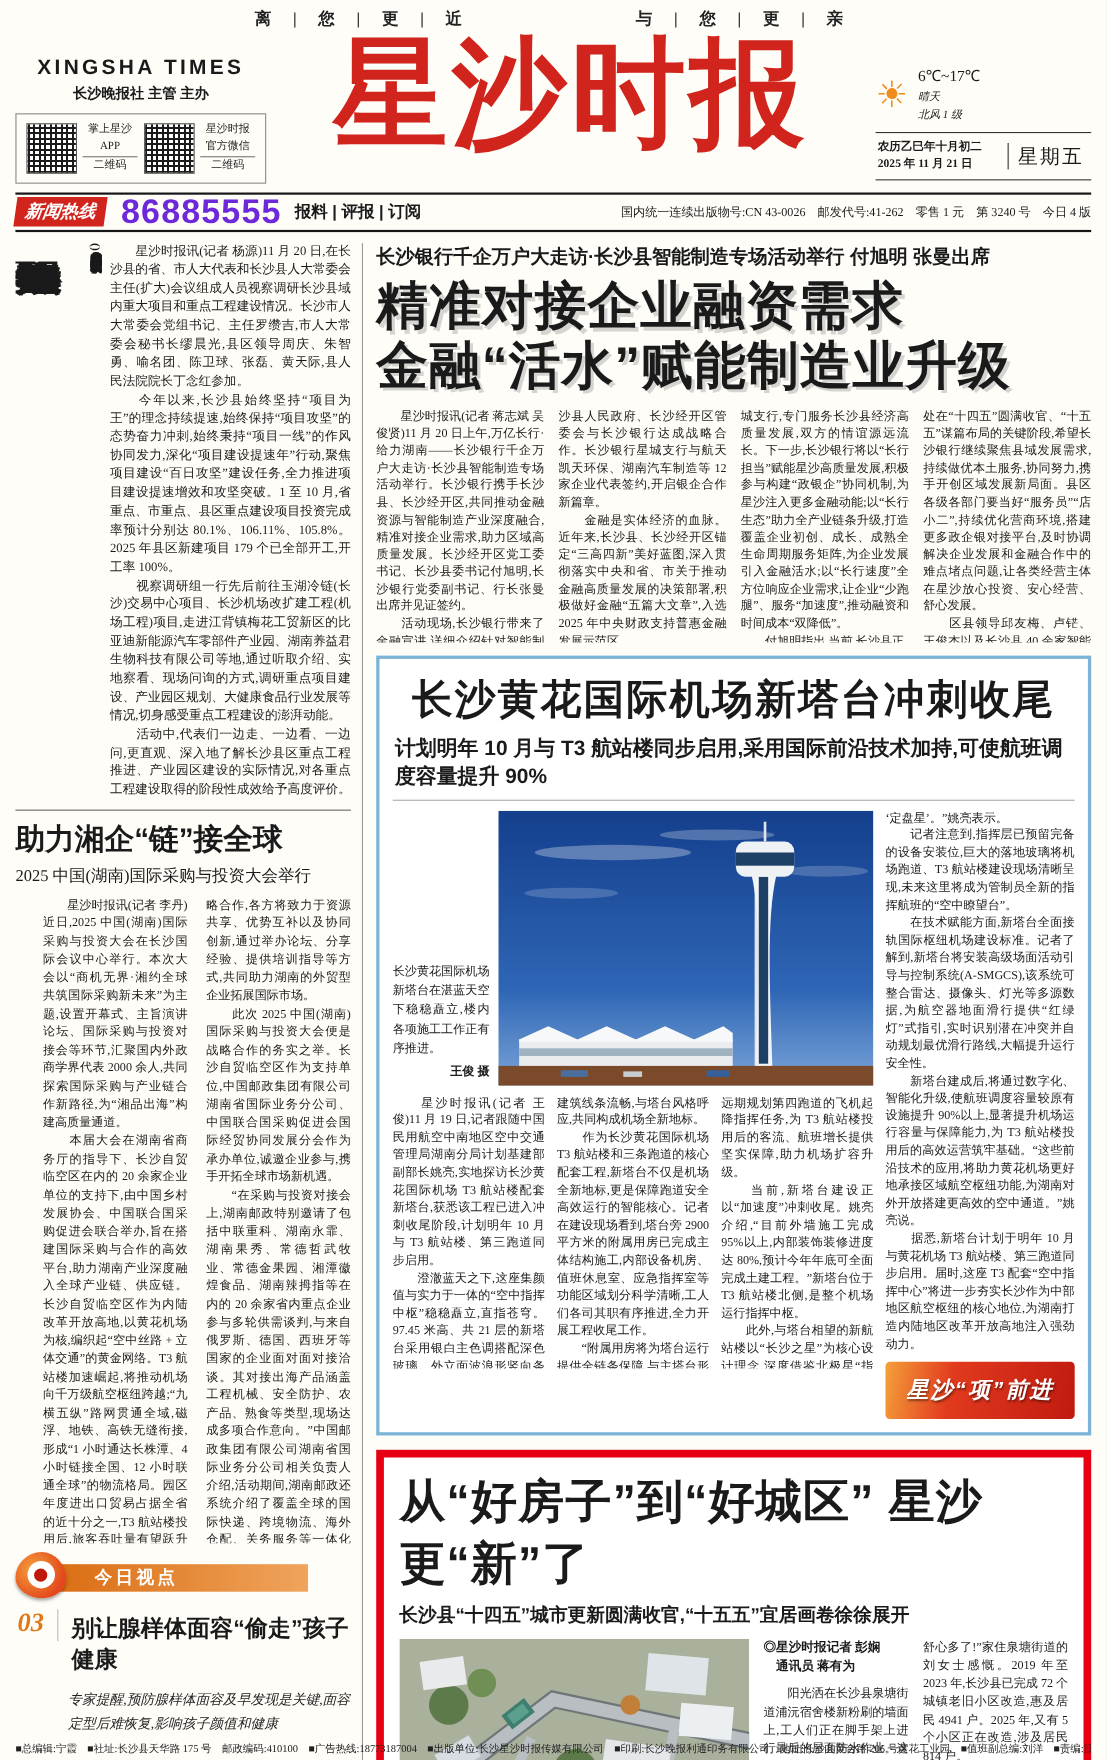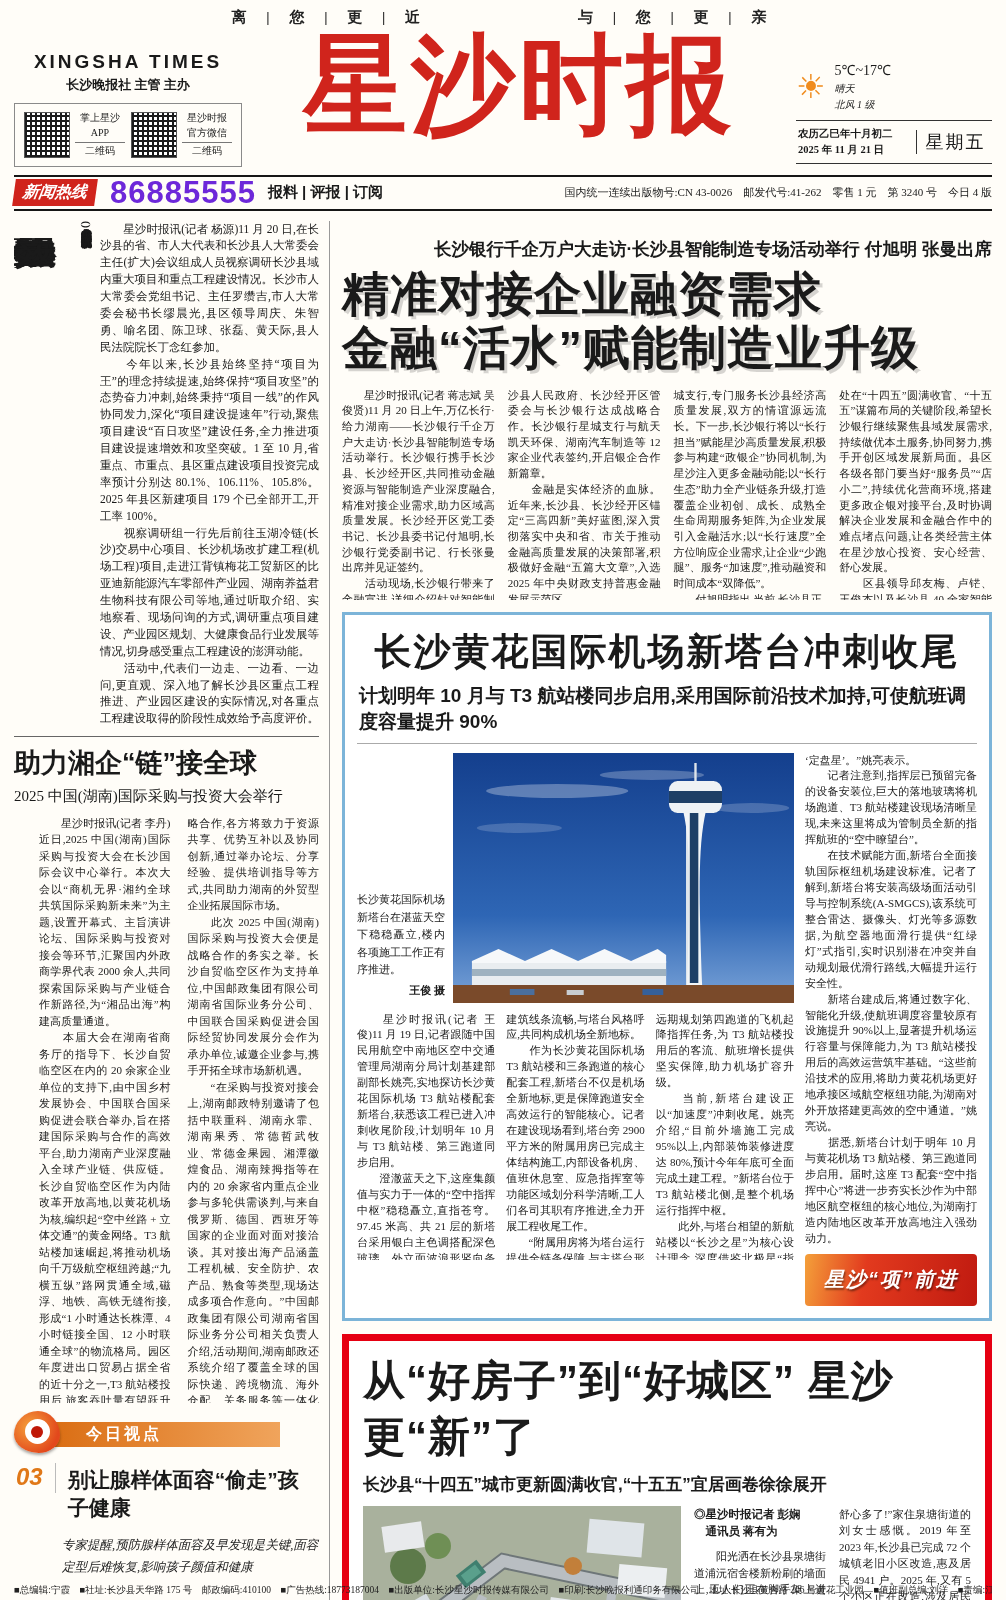--- a/index.html
+++ b/index.html
@@ -75,27 +75,27 @@
               font-weight:bold; font-size:16px; letter-spacing:3px; }
   .eye-icon { position:absolute; left:0; top:-6px; width:46px; height:42px; z-index:2;
               background:radial-gradient(circle at 35% 38%, #f5a23c, #e2481c 72%);
               border-radius:52% 48% 46% 54%/56% 58% 42% 44%;
               display:flex; align-items:center; justify-content:center; box-shadow:0 2px 3px rgba(0,0,0,.35); }
   .eye-white { width:25px; height:25px; background:#fff; border-radius:50%;
                display:flex; align-items:center; justify-content:center; }
   .eye-pupil { width:12px; height:12px; background:#c01808; border-radius:50%; }
   .spot-item { display:flex; gap:12px; margin-top:14px; align-items:flex-start; }
   .spot-pageno { color:#e07818; font-weight:900; font-style:italic; font-size:24px;
-                 font-family:Liberation Sans, sans-serif; border-right:1px solid #bbb; padding:0 12px 2px 2px; }
+                 font-family:Liberation Serif, serif; border-right:1px solid #bbb; padding:0 12px 2px 2px; }
   .spot-title { font-family:"Liberation Sans", sans-serif; font-weight:900; font-size:21px; padding-top:3px; }
   .spot-note { font-size:12.5px; font-style:italic; margin:12px 0 0 48px; line-height:1.8; color:#222; }
 
   
   .fin-kicker { font-family:"Liberation Sans", sans-serif; font-weight:bold; font-size:17.5px;
-                text-align:right; margin-top:16px; }
+                text-align:left; margin-top:0; }
   .fin-title { font-family:"Liberation Sans", sans-serif; font-weight:900; font-size:47px;
                line-height:1.16; margin:6px 0 12px; letter-spacing:1px;
                text-shadow:3px 3px 0 rgba(0,0,0,0.16); }
   .fin-cols { display:flex; gap:13px; height:212px; overflow:hidden; margin-bottom:12px; }
   .fin-col { flex:1; font-size:11px; line-height:1.43; text-align:justify; }
 
   
   .airport-box { border:3px solid #7cb4d8; padding:10px 12px 12px; background:#fff; }
   .air-title { font-family:"Liberation Sans", sans-serif; font-weight:900; font-size:37px;
                text-align:center; letter-spacing:2px; margin:2px 0 6px; }
@@ -170,21 +170,21 @@
         </div>
       </div>
     </div>
 
     <div class="masthead">星沙时报</div>
 
     <div class="weather">
       <div class="weather-top">
         <span class="sun-glyph">☀</span>
         <span class="weather-lines">
-          <span class="weather-temp">5℃~17℃</span><br>
+          <span class="weather-temp">6℃~17℃</span><br>
           <span class="weather-cond">晴天</span><br>
           <span class="weather-wind">北风 1 级</span>
         </span>
       </div>
       <div class="date-box">
         <span class="date-lines">
           <span>农历乙巳年十月初二</span><br>
           <span>2025 年 11 月 21 日</span>
         </span>
         <span class="weekday">星期五</span>

